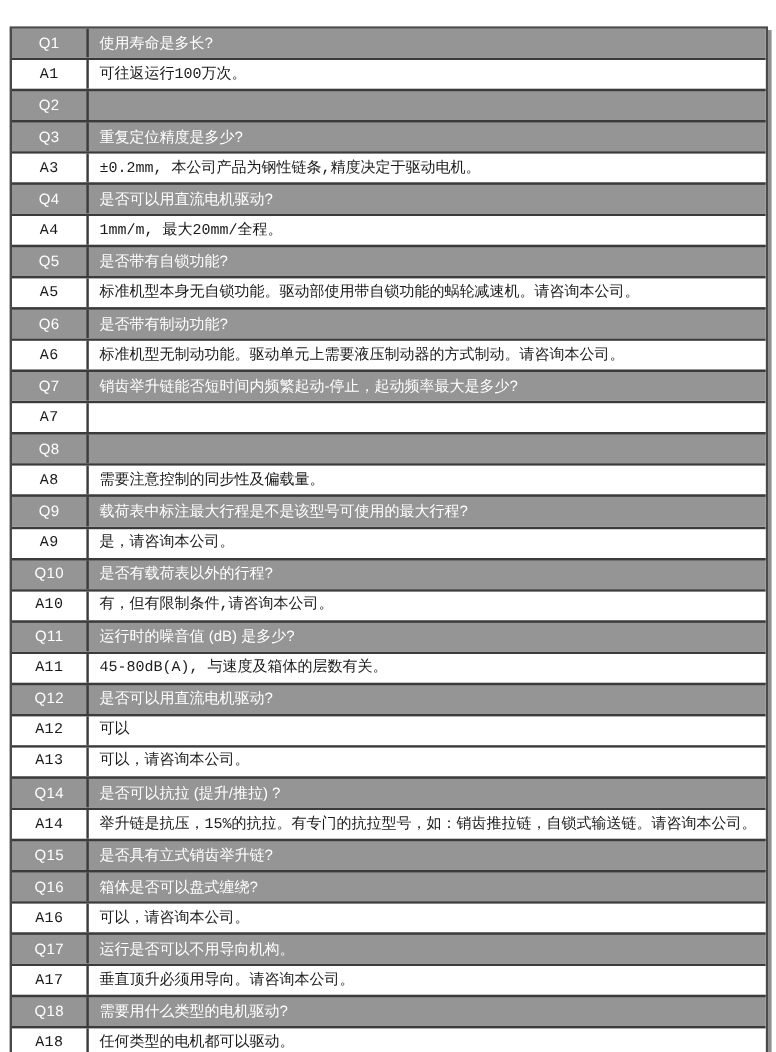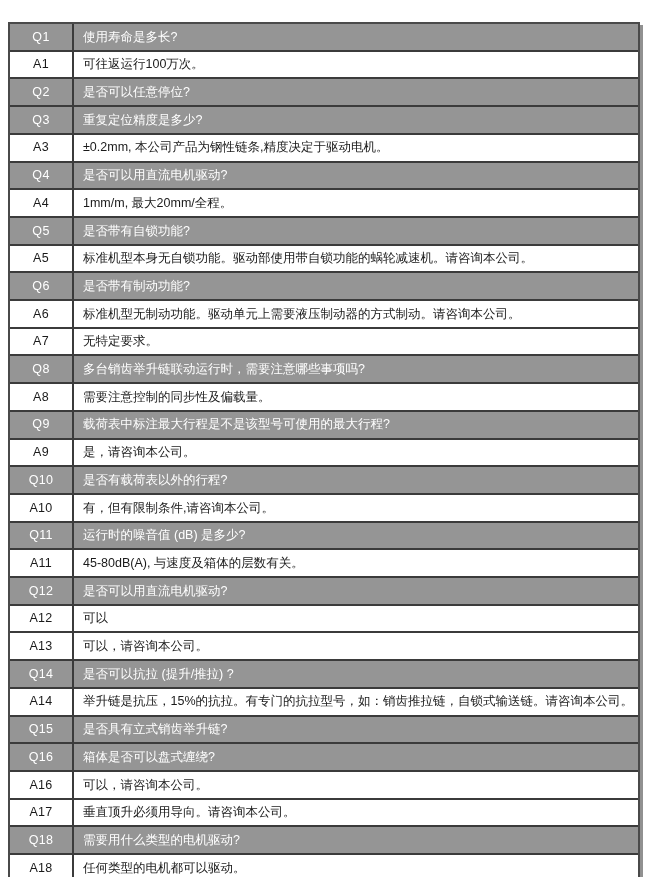--- a/index.html
+++ b/index.html
@@ -35,20 +35,21 @@
   .row + .row {
     border-top: 2px solid var(--row-border, #3b3b3b);
   }
   .row.q {
     background: var(--q-bg, #959595);
     color: var(--q-text, #ffffff);
   }
   .row.a {
     background: var(--a-bg, #ffffff);
     color: var(--a-text, #1a1a1a);
+    font-family: Liberation Mono, monospace;
   }
   .cell {
     display: flex;
     align-items: center;
     font-size: 12.5px;
     line-height: 1;
     white-space: nowrap;
   }
   .cell.label {
     width: 62px;
@@ -72,21 +73,20 @@
     <div class="cell text">使用寿命是多长?</div>
   </div>
 
   <div class="row a">
     <div class="cell label">A1</div>
     <div class="cell text">可往返运行100万次。</div>
   </div>
 
   <div class="row q">
     <div class="cell label">Q2</div>
-    <div class="cell text">是否可以任意停位?</div>
   </div>
 
 
   <div class="row q">
     <div class="cell label">Q3</div>
     <div class="cell text">重复定位精度是多少?</div>
   </div>
 
   <div class="row a">
     <div class="cell label">A3</div>
@@ -116,29 +116,31 @@
   <div class="row q">
     <div class="cell label">Q6</div>
     <div class="cell text">是否带有制动功能?</div>
   </div>
 
   <div class="row a">
     <div class="cell label">A6</div>
     <div class="cell text">标准机型无制动功能。驱动单元上需要液压制动器的方式制动。请咨询本公司。</div>
   </div>
 
+  <div class="row q">
+    <div class="cell label">Q7</div>
+    <div class="cell text">销齿举升链能否短时间内频繁起动-停止，起动频率最大是多少?</div>
+  </div>
 
   <div class="row a">
     <div class="cell label">A7</div>
-    <div class="cell text">无特定要求。</div>
   </div>
 
   <div class="row q">
     <div class="cell label">Q8</div>
-    <div class="cell text">多台销齿举升链联动运行时，需要注意哪些事项吗?</div>
   </div>
 
   <div class="row a">
     <div class="cell label">A8</div>
     <div class="cell text">需要注意控制的同步性及偏载量。</div>
   </div>
 
   <div class="row q">
     <div class="cell label">Q9</div>
     <div class="cell text">载荷表中标注最大行程是不是该型号可使用的最大行程?</div>
@@ -204,20 +206,24 @@
   <div class="row q">
     <div class="cell label">Q16</div>
     <div class="cell text">箱体是否可以盘式缠绕?</div>
   </div>
 
   <div class="row a">
     <div class="cell label">A16</div>
     <div class="cell text">可以，请咨询本公司。</div>
   </div>
 
+  <div class="row q">
+    <div class="cell label">Q17</div>
+    <div class="cell text">运行是否可以不用导向机构。</div>
+  </div>
 
   <div class="row a">
     <div class="cell label">A17</div>
     <div class="cell text">垂直顶升必须用导向。请咨询本公司。</div>
   </div>
 
   <div class="row q">
     <div class="cell label">Q18</div>
     <div class="cell text">需要用什么类型的电机驱动?</div>
   </div>

